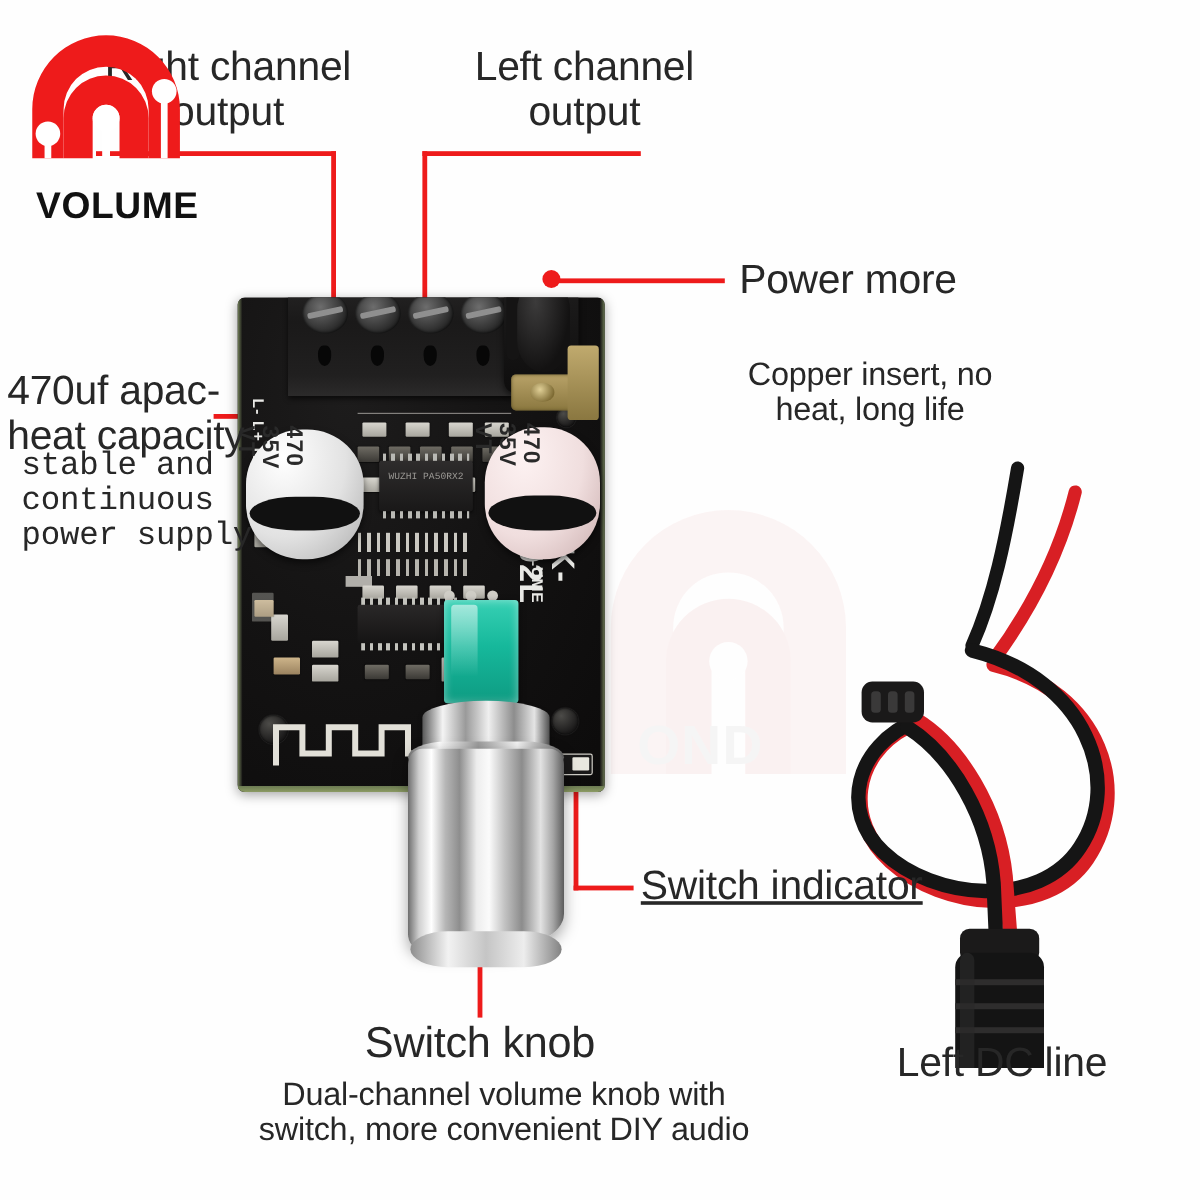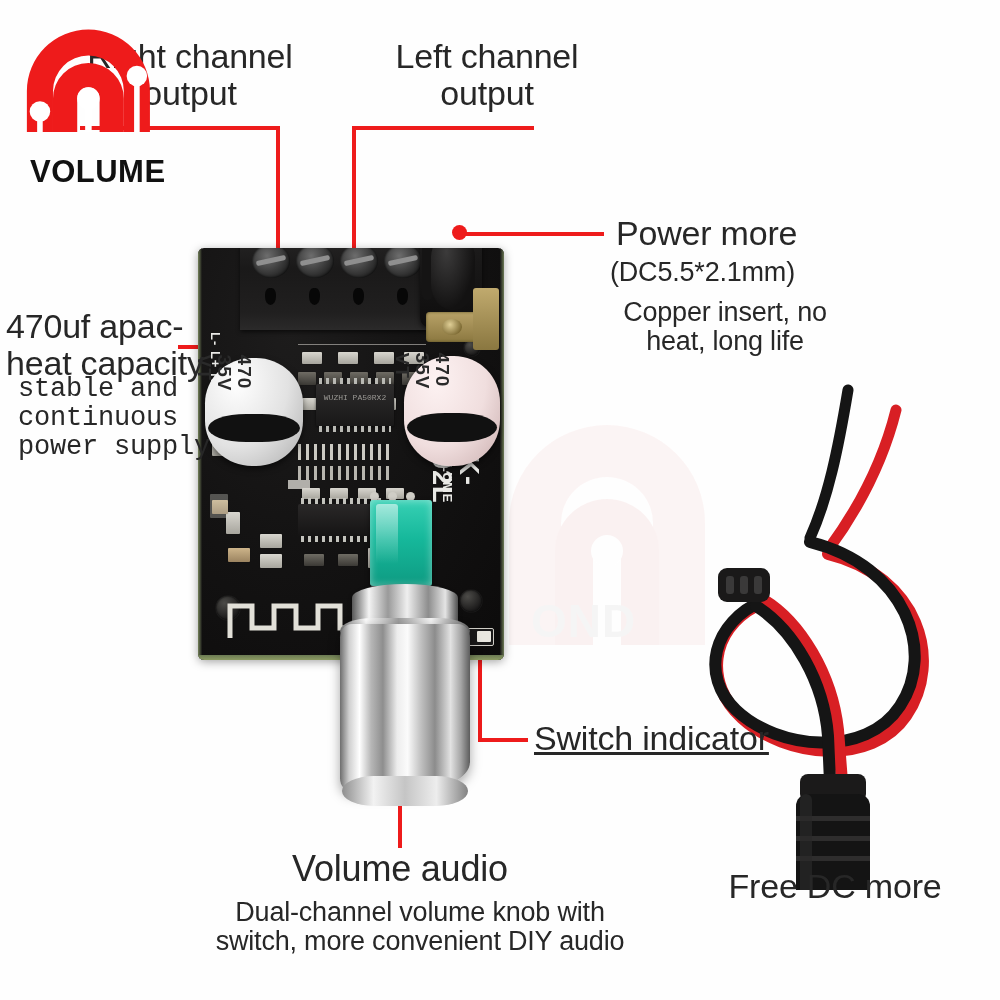--- a/index.html
+++ b/index.html
@@ -507,37 +507,36 @@
     </g>
   </svg>
 
   <div class="callout ttl ctr" style="left:60px; top:38px; width:260px;">Right channel
 output</div>
 
   <div class="callout ttl ctr" style="left:346px; top:38px; width:282px;">Left channel
 output</div>
 
   <div class="callout ttl" style="left:616px; top:215px;">Power more</div>
-  <div class="callout sub" style="left:610px; top:258px;">(DC5.5*2.1mm)</div>
   <div class="callout sub ctr" style="left:590px; top:298px; width:270px;">Copper insert, no
 heat, long life</div>
 
   <div class="callout ttl" style="left:6px; top:308px;">470uf apac-
 heat capacity</div>
   <div class="callout sub" style="left:18px; top:375px;font-family:Liberation Mono, monospace;">stable and
 continuous
 power supply</div>
 
   <div class="callout ttl" style="left:534px; top:720px;text-decoration:underline;">Switch indicator</div>
 
-  <div class="callout ttl ctr" style="left:250px; top:850px; width:300px; font-size:36px;">Volume audio</div>
+  <div class="callout ttl ctr" style="left:250px; top:850px; width:300px; font-size:36px;">Switch knob</div>
   <div class="callout sub ctr" style="left:150px; top:898px; width:540px; font-size:27px;">Dual-channel volume knob with
 switch, more convenient DIY audio</div>
 
-  <div class="callout ttl ctr" style="left:710px; top:868px; width:250px;">Free DC more</div>
+  <div class="callout ttl ctr" style="left:710px; top:868px; width:250px;">Left DC line</div>
 
   <div id="brand">
     <svg class="mark" viewBox="0 0 160 118">
       <path d="M8 74 A66 66 0 0 1 140 74 L140 118 L112 118 L112 74 A38 38 0 0 0 36 74 L36 118 L8 118 Z" fill="#ee1b1b"></path>
       <path d="M36 118 L36 82 A38 38 0 0 1 112 82 L112 118 L86 118 L86 82 A12 12 0 0 0 62 82 L62 118 Z" fill="#ee1b1b"></path>
       <circle cx="74" cy="82" r="12" fill="#ffffff"></circle>
       <path d="M74 82 L74 118" stroke="#ffffff" stroke-width="7" fill="none"></path>
       <circle cx="22" cy="96" r="11" fill="#ffffff"></circle>
       <path d="M22 96 L22 118" stroke="#ffffff" stroke-width="6" fill="none"></path>
       <circle cx="126" cy="58" r="11" fill="#ffffff"></circle>

